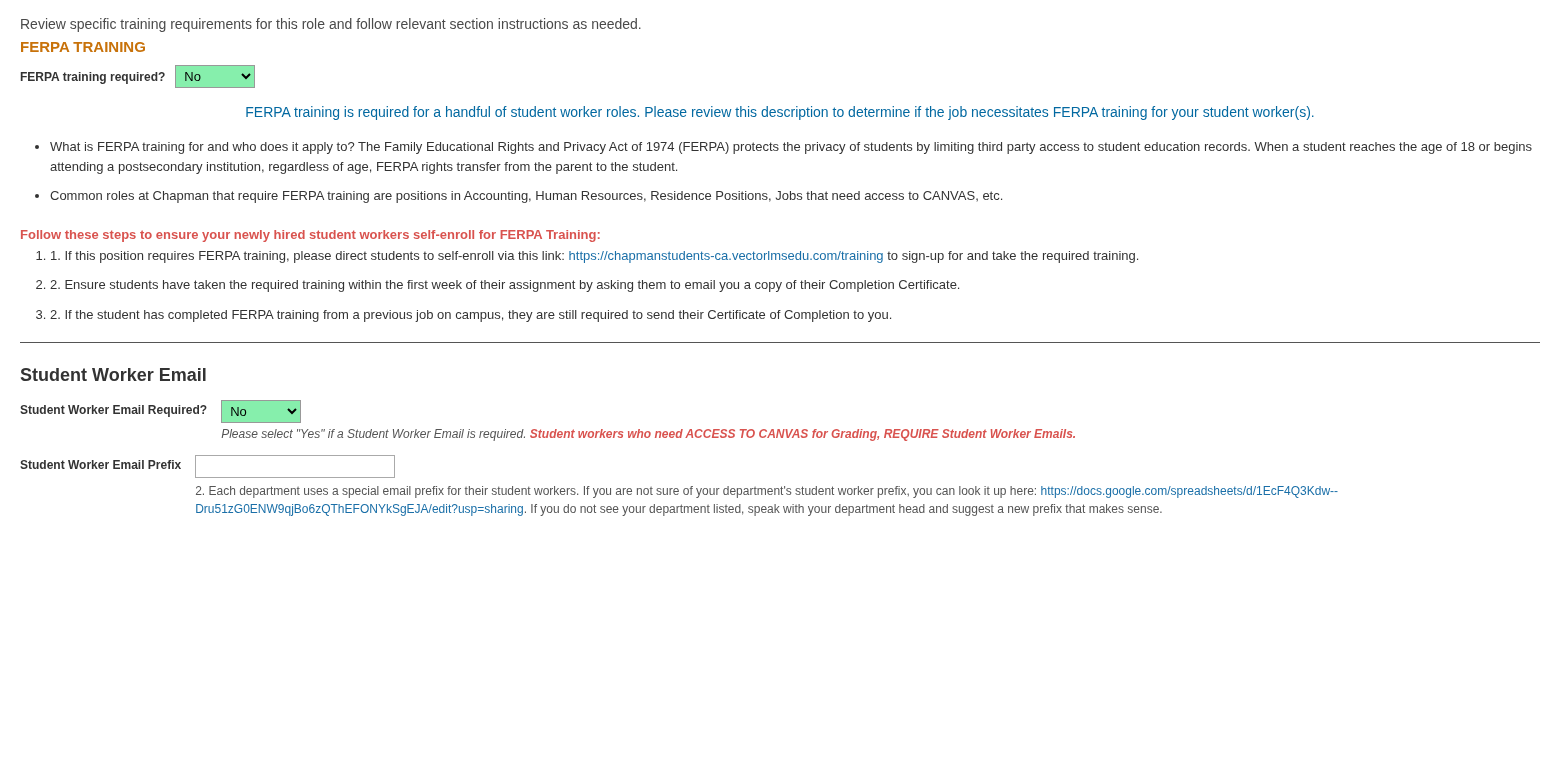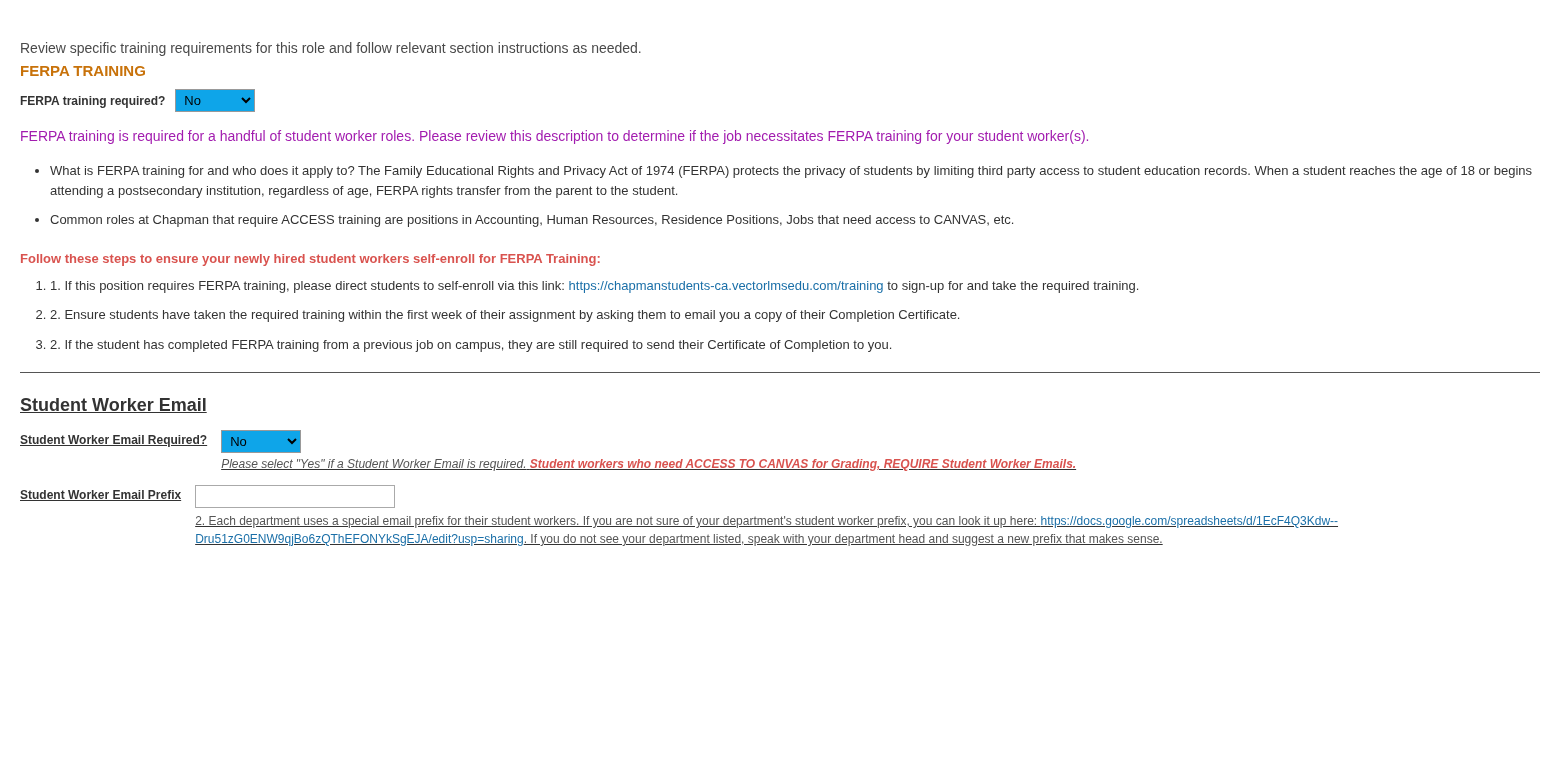--- a/index.html
+++ b/index.html
@@ -7,21 +7,20 @@
       font-family: Arial, sans-serif;
       font-size: 13px;
       color: #333;
       background: #fff;
       padding: 16px 20px;
     }
     .review-text {
       color: #4a4a4a;
       font-size: 14px;
       margin-bottom: 6px;
-      margin-top: 24px;
     }
     .section-title {
       color: #c8720a;
       font-size: 15px;
       font-weight: bold;
       margin-bottom: 10px;
     }
     .form-row {
       display: flex;
       align-items: center;
@@ -31,67 +30,67 @@
       font-size: 12px;
       font-weight: bold;
       color: #333;
       min-width: 140px;
       margin-right: 10px;
     }
     select {
       font-size: 13px;
       padding: 2px 4px;
       border: 1px solid #999;
-      background: #0ea5e9;
+      background: #86efac;
       cursor: pointer;
       min-width: 80px;
     }
     .ferpa-description {
-      color: #a21caf;
+      color: #0369a1;
       font-size: 14px;
       margin: 14px 0 14px 0;
       line-height: 1.5;
+      text-align: center;
     }
     .bullet-list {
       margin: 0 0 21px 30px;
     }
     .bullet-list li {
       margin-bottom: 10px;
       font-size: 13px;
       color: #333;
       line-height: 1.5;
     }
     .bullet-list li a, .step-list li a {
       color: #1a6fa8;
       text-decoration: none;
     }
     .follow-steps {
       color: #d9534f;
       font-weight: bold;
       font-size: 13px;
-      margin-bottom: 10px;
+      margin-bottom: 4px;
     }
     .step-list {
       margin: 0 0 2px 30px;
       list-style-type: decimal;
     }
     .step-list li {
       margin-bottom: 10px;
       font-size: 13px;
       color: #333;
       line-height: 1.5;
     }
     .divider {
       border: none;
       border-top: 1.5px solid #555;
       margin: 18px 0 14px 0;
     }
     .student-worker-email-section {
       margin-top: 22px;
-      text-decoration: underline;
     }
     .section-title-2 {
       font-size: 18px;
       font-weight: bold;
       color: #333;
       margin-bottom: 14px;
     }
     .form-group {
       display: flex;
       align-items: flex-start;
@@ -153,21 +152,21 @@
   <select>
     <option>No</option>
     <option>Yes</option>
   </select>
 </div>
 
 <p class="ferpa-description">FERPA training is required for a handful of student worker roles. Please review this description to determine if the job necessitates FERPA training for your student worker(s).</p>
 
 <ul class="bullet-list">
   <li>What is FERPA training for and who does it apply to? The Family Educational Rights and Privacy Act of 1974 (FERPA) protects the privacy of students by limiting third party access to student education records. When a student reaches the age of 18 or begins attending a postsecondary institution, regardless of age, FERPA rights transfer from the parent to the student.</li>
-  <li>Common roles at Chapman that require ACCESS training are positions in Accounting, Human Resources, Residence Positions, Jobs that need access to CANVAS, etc.</li>
+  <li>Common roles at Chapman that require FERPA training are positions in Accounting, Human Resources, Residence Positions, Jobs that need access to CANVAS, etc.</li>
 </ul>
 
 <p class="follow-steps">Follow these steps to ensure your newly hired student workers self-enroll for FERPA Training:</p>
 
 <ol class="step-list">
   <li>
     <span>1. If this position requires FERPA training, please direct students to self-enroll via this link: </span><a href="#" class="inline-link">https://chapmanstudents-ca.vectorlmsedu.com/training</a><span> to sign-up for and take the required training.</span>
   </li>
   <li>2. Ensure students have taken the required training within the first week of their assignment by asking them to email you a copy of their Completion Certificate.</li>
   <li>2. If the student has completed FERPA training from a previous job on campus, they are still required to send their Certificate of Completion to you.</li>

